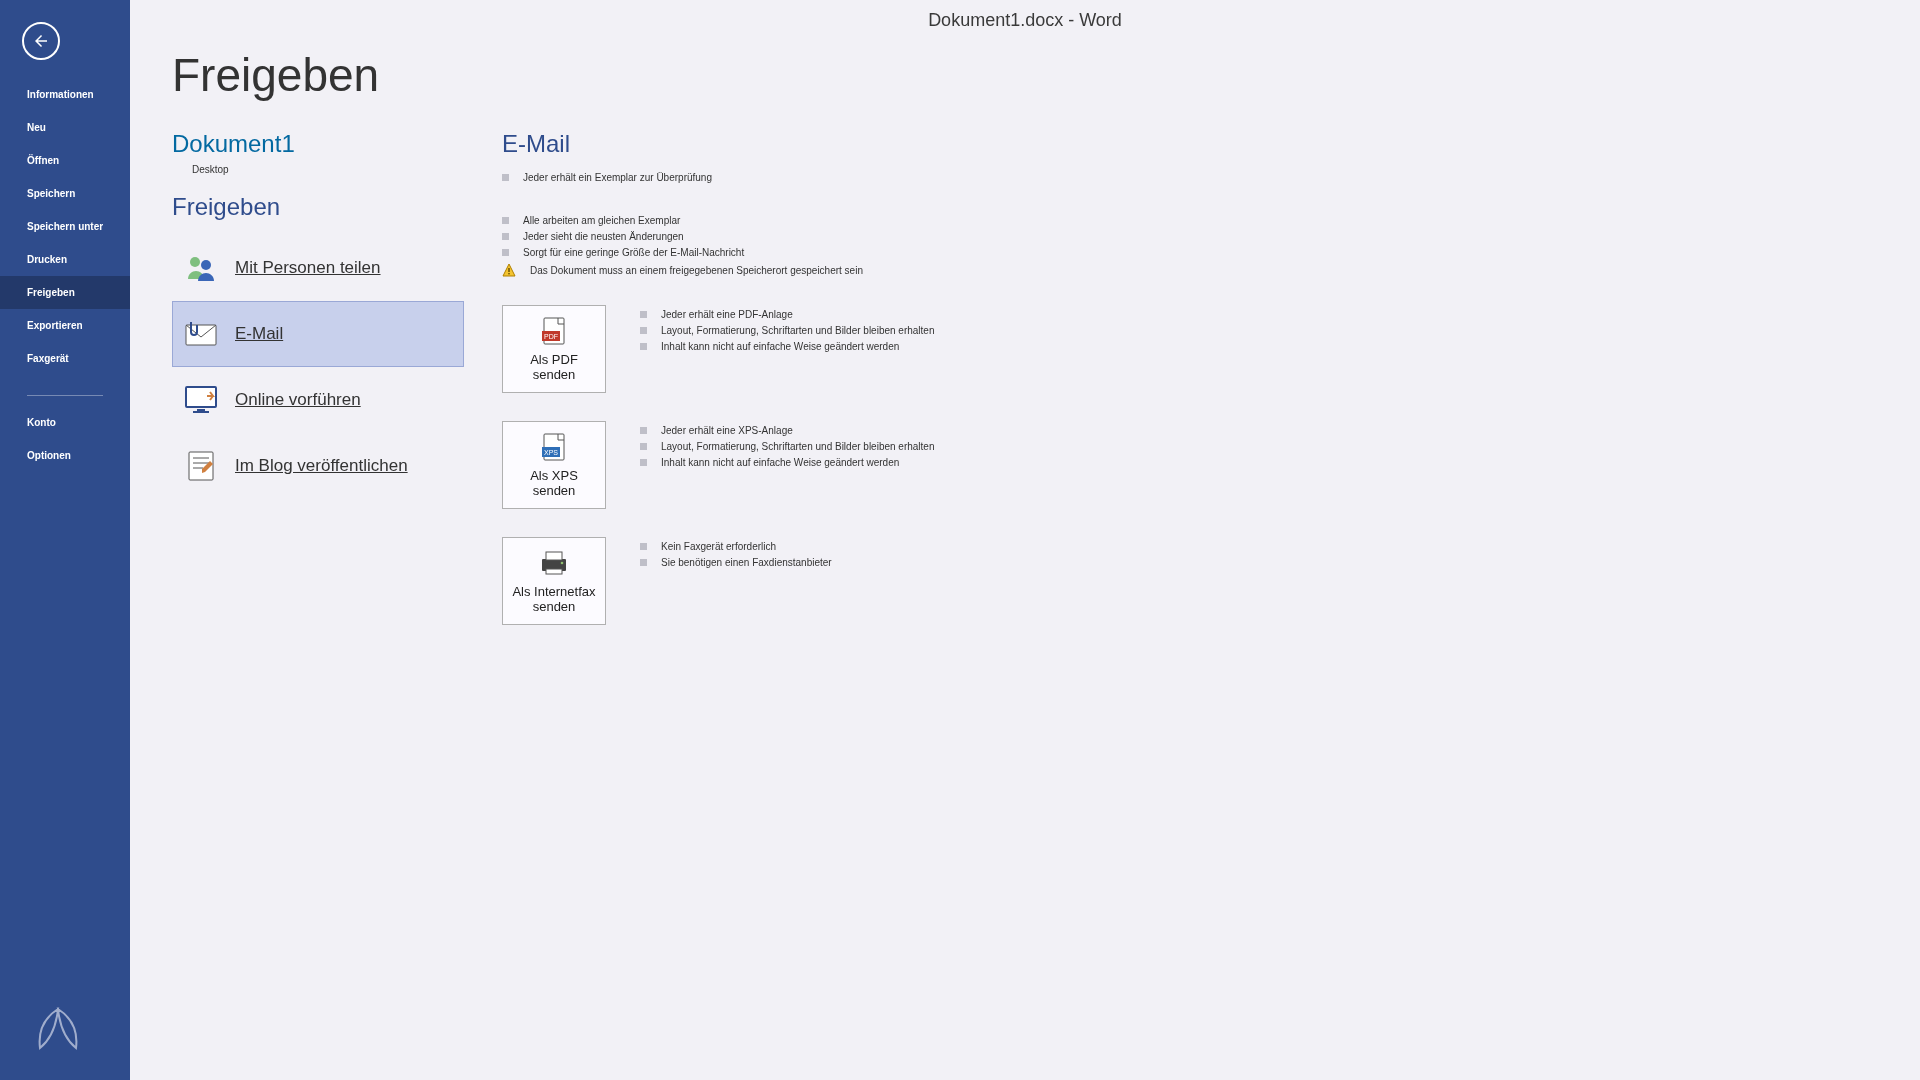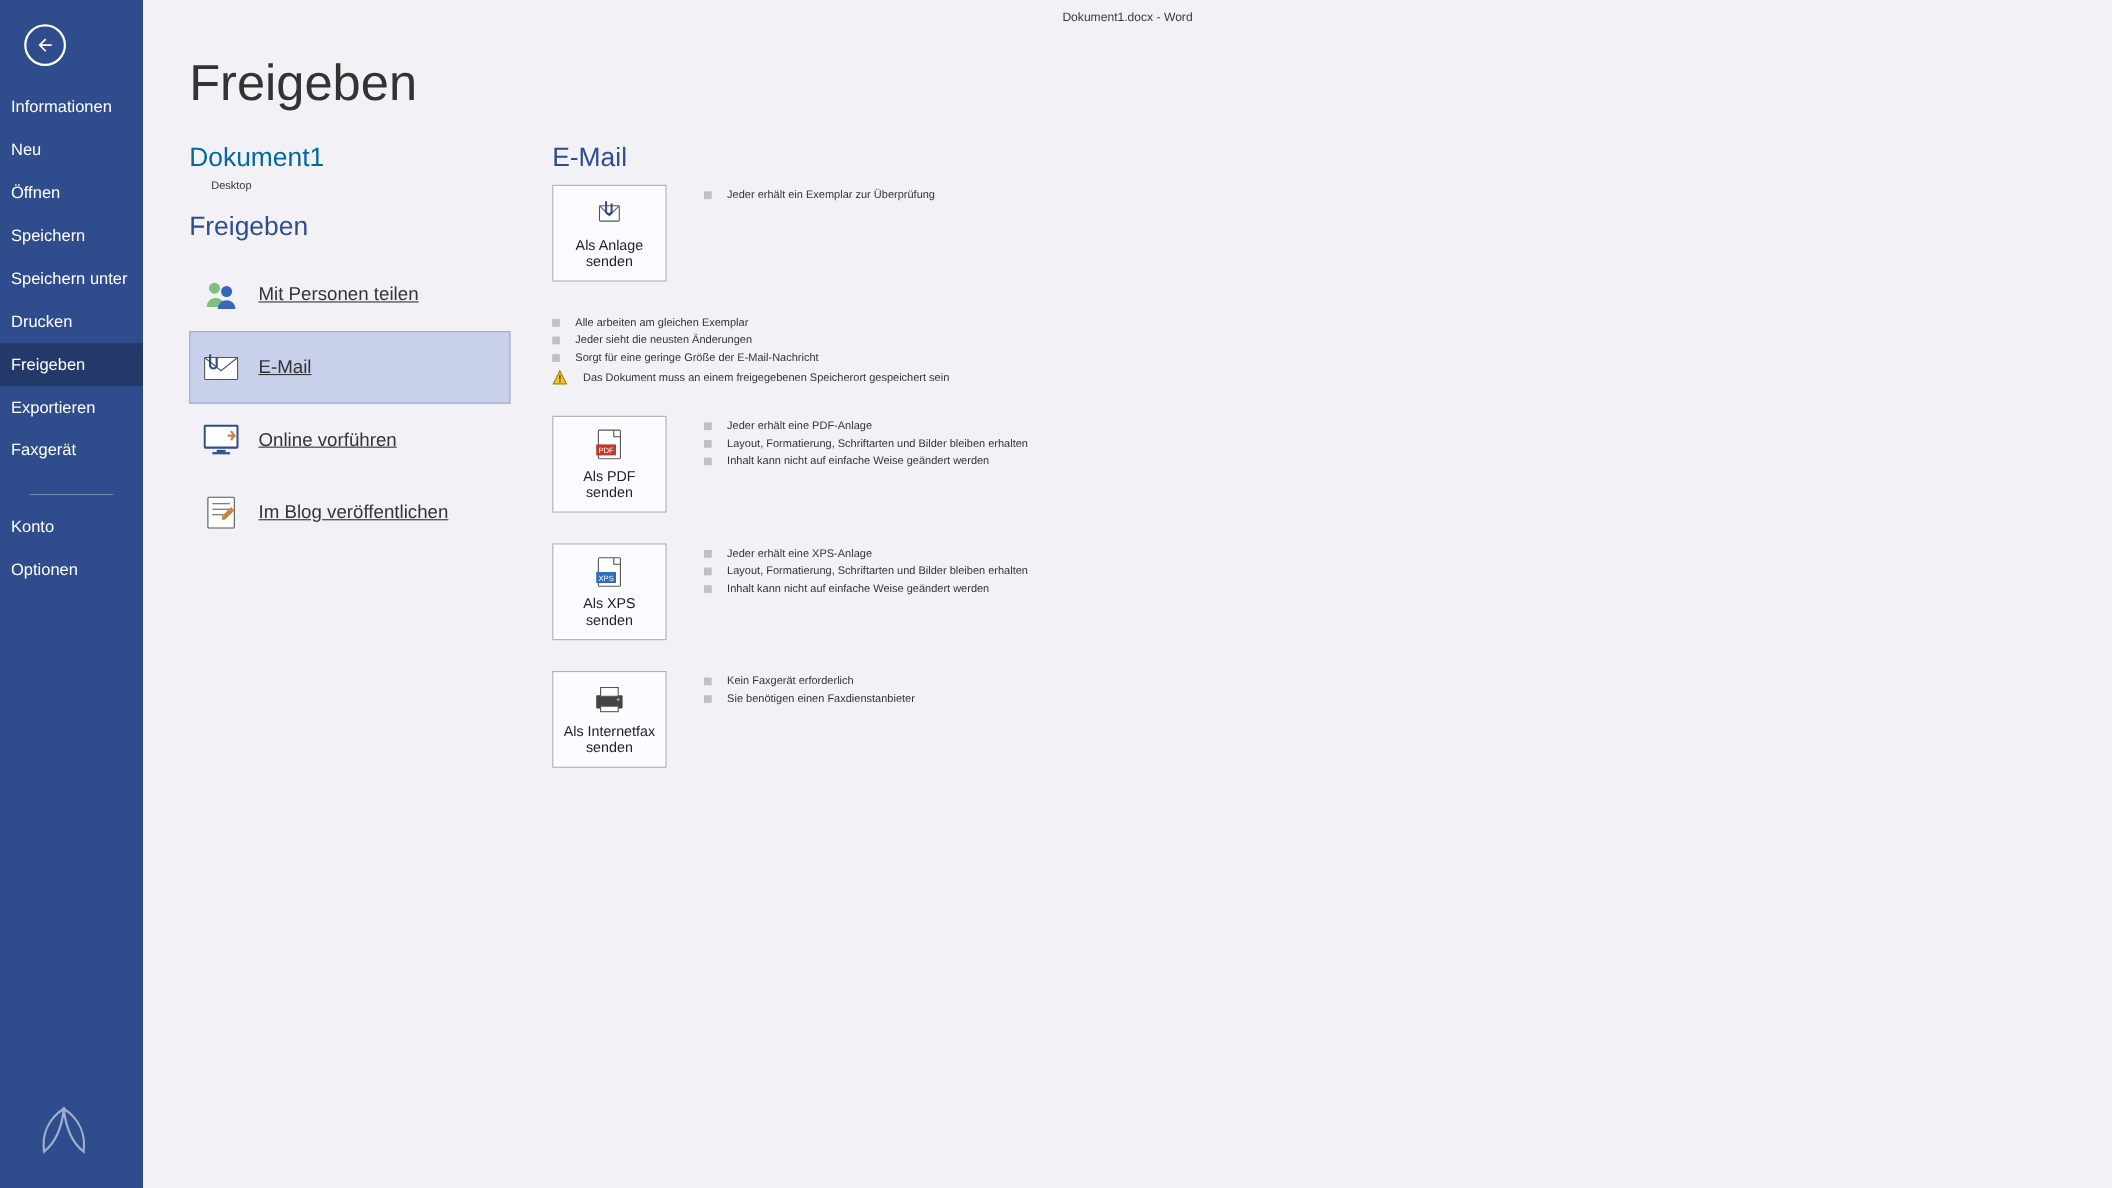--- a/index.html
+++ b/index.html
@@ -31,23 +31,23 @@
       border-radius: 50%;
       margin: 22px 0 18px 22px;
       display: flex;
       align-items: center;
       justify-content: center;
       cursor: pointer;
     }
     .back-circle svg { fill: #fff; }
     .side-menu { display: flex; flex-direction: column; }
     .side-item {
-      padding: 11px 0 11px 10px;
-      font-size: 15px;
-      font-weight: 400;
+      padding: 11px 0 11px 27px;
+      font-size: 10px;
+      font-weight: 700;
       cursor: pointer;
     }
     .side-item.active { background: #23396a; }
     .side-divider {
       border: none;
       border-top: 1px solid rgba(255,255,255,0.35);
       margin: 20px 27px 10px 27px;
     }
     .sidebar-logo {
       position: absolute;
@@ -60,21 +60,21 @@
       flex: 1;
       position: relative;
       padding: 0 42px;
     }
     .title-bar {
       position: absolute;
       top: 10px;
       left: 0;
       right: 0;
       text-align: center;
-      font-size: 11px;
+      font-size: 18px;
       color: #3a3a3a;
     }
     .page-title {
       font-size: 46px;
       font-weight: 300;
       color: #333;
       margin-top: 48px;
       margin-bottom: 28px;
     }
     .columns {
@@ -264,30 +264,20 @@
               </span>
               <span class="label">Im Blog veröffentlichen</span>
             </div>
           </div>
       </div>
 
       <div class="col2">
         <div class="section-title">E-Mail</div>
         <div id="email-actions">
             <div class="action-row">
-              <div class="action-btn">
-                <span class="btn-icon">
-                  <svg width="24" height="26" viewBox="0 0 24 26">
-                    <rect x="3" y="6" width="18" height="14" rx="1" fill="#fff" stroke="#555"></rect>
-                    <path d="M3 6 12 15 21 6" fill="none" stroke="#555"></path>
-                    <path d="M9 2v9a2.5 2.5 0 0 0 5 0V4" fill="none" stroke="#2f4c8c" stroke-width="1.8"></path>
-                  </svg>
-                </span>
-                <span>Als Anlage senden</span>
-              </div>
               <ul class="bullets">
                 <li>
                   <span class="sq-bullet"></span>
                   <span>Jeder erhält ein Exemplar zur Überprüfung</span>
                 </li>
               </ul>
             </div>
             <div class="action-row">
               <ul class="bullets">
                 <li>

